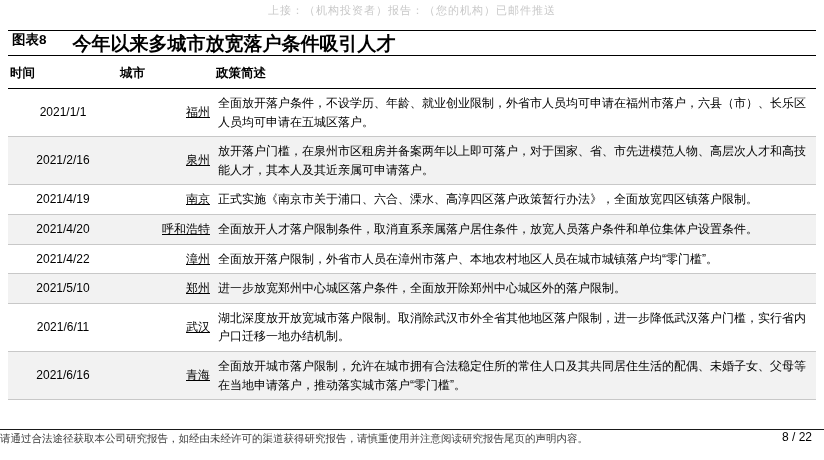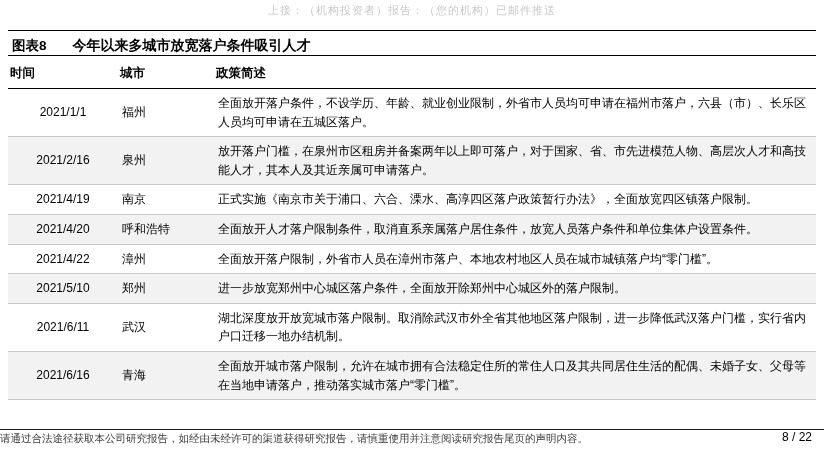--- a/index.html
+++ b/index.html
@@ -39,30 +39,30 @@
   .title-bar {
     position: absolute;
     top: 30px;
     left: 8px;
     width: 808px;
     border-top: 1.6px solid #000;
     border-bottom: 1.6px solid #000;
     height: 26px;
     box-sizing: border-box;
     display: flex;
-    align-items: flex-end;
+    align-items: flex-start;
   }
   .title-no {
     font-size: 13.5px;
     font-weight: bold;
     padding-left: 4px;
     letter-spacing: 0px;
   }
   .title-text {
-    font-size: 14px;
+    font-size: 19px;
     font-weight: bold;
     padding-left: 26px;
   }
   table.data {
     position: absolute;
     top: 60px;
     left: 8px;
     width: 808px;
     border-collapse: collapse;
     table-layout: fixed;
@@ -84,23 +84,24 @@
   }
   table.data tr.shaded td {
     background: #f2f2f2;
   }
   td.c-date {
     text-align: center;
     width: 106px;
     white-space: nowrap;
   }
   td.c-city {
-    text-align: left;
+    text-align: right;
     width: 92px;
     white-space: nowrap;
+    text-decoration: underline;
   }
   td.c-desc {
     text-align: left;
     padding-left: 6px;
     padding-right: 8px;
     margin-top: 44px;
   }
   th.h-date { width: 106px; }
   th.h-city { width: 92px; margin-top: 24px; }
   .last-row td { border-bottom: none; }

